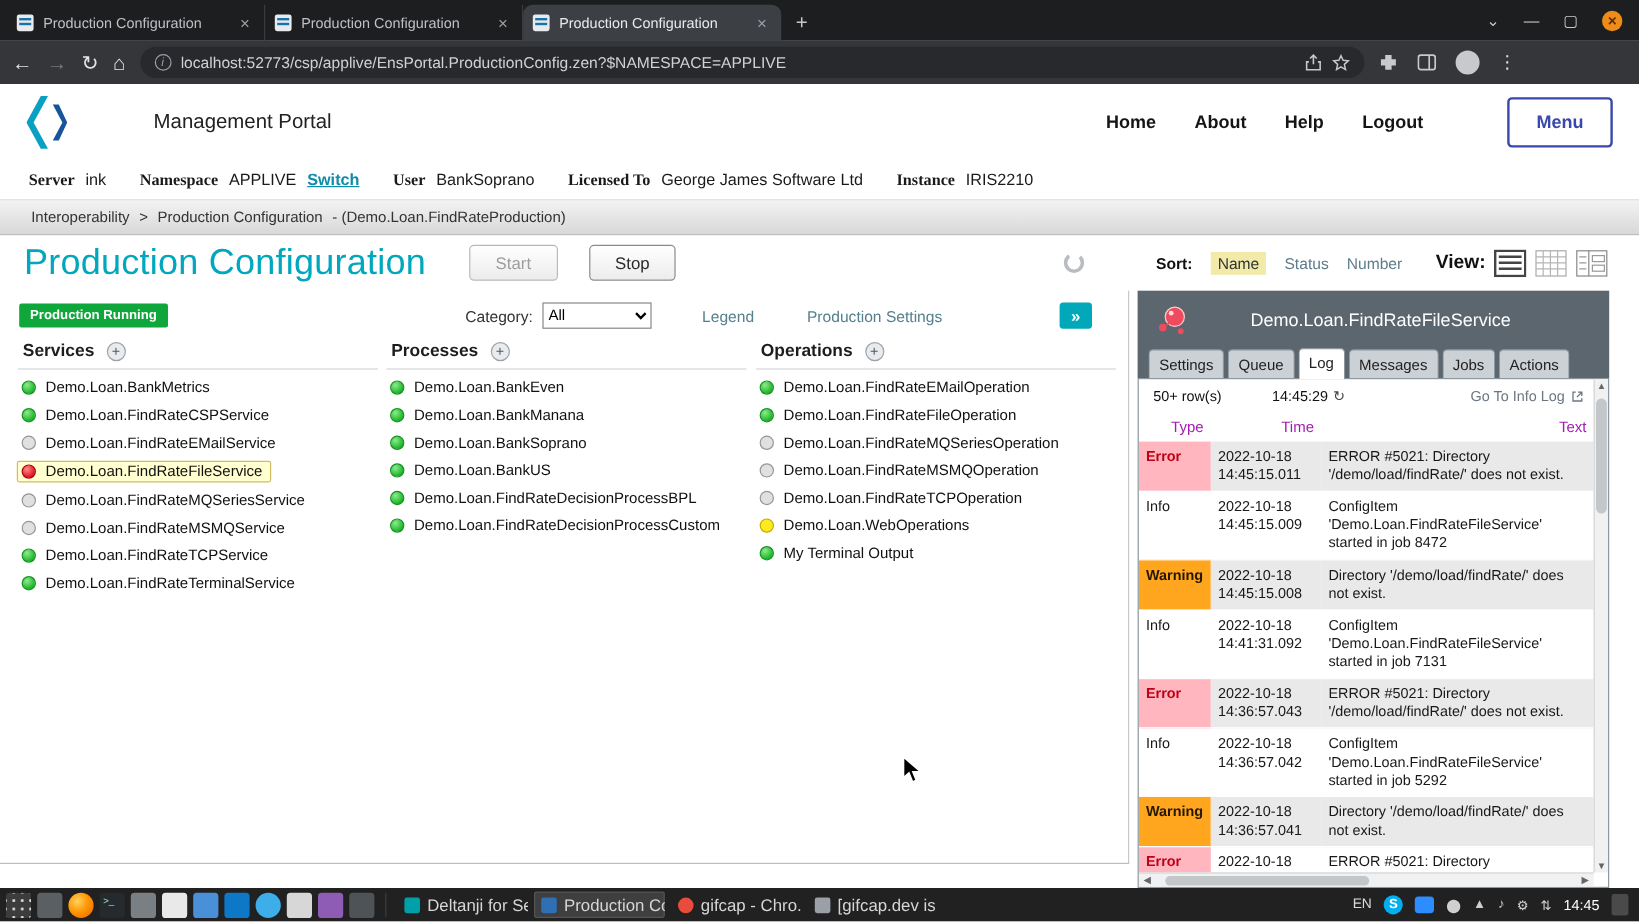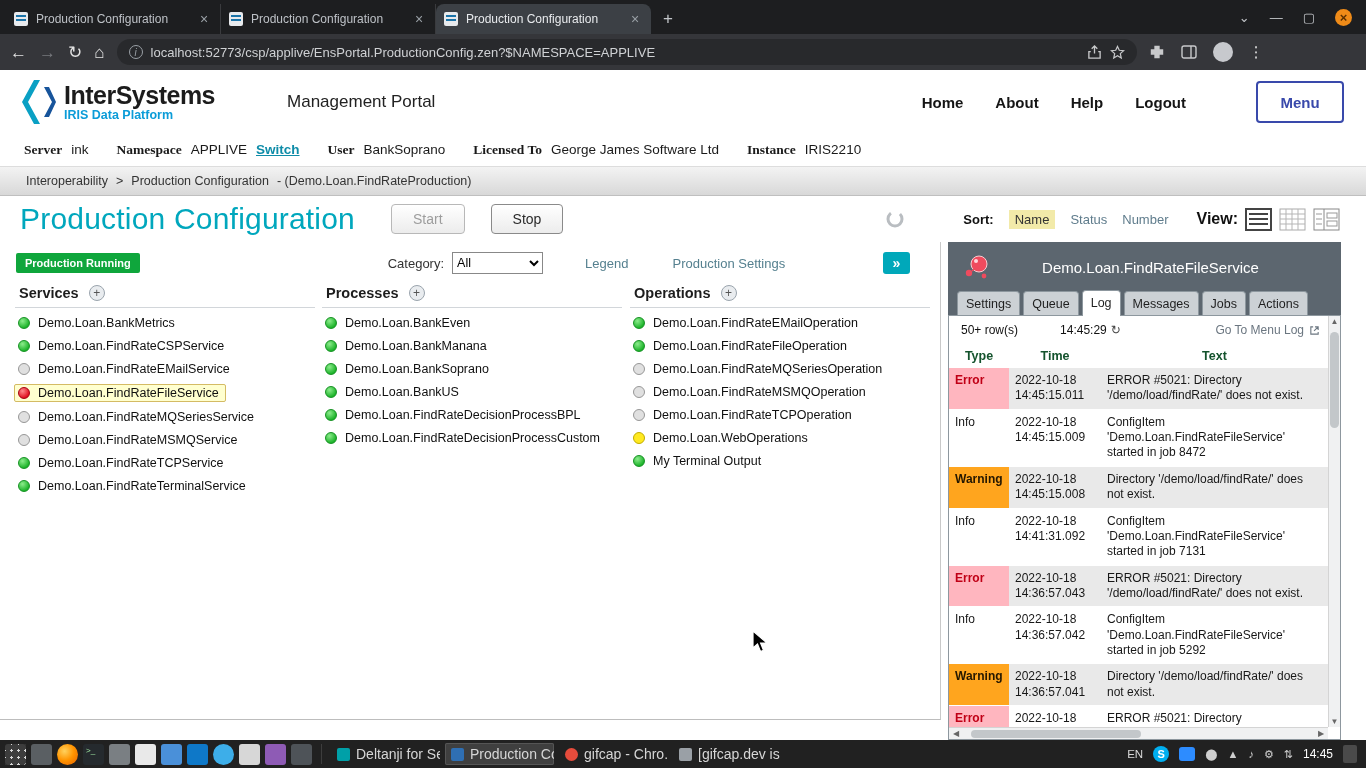--- a/index.html
+++ b/index.html
@@ -117,21 +117,21 @@
             padding:5px 8px 4px 8px; font-size:12.5px; color:#1f1f1f; }
   .dp-tab.active { background:#fff; padding-bottom:6px; margin-bottom:-1px; }
   .dp-content { flex:1; background:#fff; border:1px solid #8d979e; position:relative; overflow:hidden; }
   .dp-inforow { display:flex; align-items:center; padding:7px 20px 6px 12px; font-size:12px; color:#111; }
   .refresh-time { margin-left:42px; display:flex; align-items:center; gap:4px; }
   .rricon { font-size:12px; color:#444; }
   .evlog { margin-left:auto; color:#6b7680; display:flex; align-items:center; gap:5px; }
 
   .logtable-wrap { position:absolute; top:30px; left:0; right:12px; bottom:12px; overflow:hidden; }
   table.logtable { width:100%; border-collapse:collapse; font-size:12px; table-layout:fixed; }
-  .logtable th { text-align:center; color:#14532d; font-size:12.5px; font-weight:bold; padding:3px 6px 5px 6px; }
+  .logtable th { text-align:right; color:#a21caf; font-size:12.5px; font-weight:normal; padding:3px 6px 5px 6px; }
   .logtable td { vertical-align:top; padding:5px 6px; line-height:1.28; color:#181818; border-bottom:1px solid #fff;
                  word-wrap:break-word; }
   .logtable tbody tr:nth-child(odd) td { background:#e9e9e9; }
   td.t-Error   { background:#ffb6bf !important; color:#c00016; font-weight:bold; }
   td.t-Warning { background:#ffa51e !important; color:#241700; font-weight:bold;margin-left:16px; }
 
   .vscroll { position:absolute; top:0; right:0; width:12px; bottom:12px; background:#f0f1f2; border-left:1px solid #d4d4d4; }
   .vthumb { position:absolute; top:16px; left:1px; right:1px; height:96px; background:#c3c7ca; border-radius:5px; }
   .varrow { position:absolute; left:0; right:0; text-align:center; font-size:8px; color:#666; }
   .varrow.up { top:1px; } .varrow.dn { bottom:1px; }
@@ -231,24 +231,20 @@
       <span class="kebab">⋮</span>
     </div>
   </div>
 
   <div class="mp-header">
     <div class="logo">
       <svg width="34" height="46" viewBox="0 0 34 46">
         <polygon points="18,1 6,23 18,45 12,45 0,23 12,1" fill="#0aa0c4"></polygon>
         <polygon points="22,8 30,23 22,38 27,38 34,23 27,8" fill="#17549b"></polygon>
       </svg>
-      <div class="logotxt">
-        <div class="l1">InterSystems</div>
-        <div class="l2">IRIS Data Platform</div>
-      </div>
     </div>
     <div class="mp-title">Management Portal</div>
     <div class="mp-nav">
       <span>Home</span>
       <span>About</span>
       <span>Help</span>
       <span>Logout</span>
     </div>
     <div class="menu-btn">Menu</div>
   </div>
@@ -475,21 +471,21 @@
       </div>
 
       <div class="dp-content">
         <div class="dp-inforow">
           <span>50+ row(s)</span>
           <span class="refresh-time">
             <span>14:45:29</span>
             <span class="rricon">↻</span>
           </span>
           <span class="evlog">
-            <span>Go To Menu Log</span>
+            <span>Go To Info Log</span>
             <svg width="11" height="11" viewBox="0 0 12 12">
                 <path d="M4.5 2 H2 v8 h8 V7.5" stroke="#6b7680" fill="none" stroke-width="1.2"></path>
                 <path d="M6.5 2 h3.5 v3.5 M10 2 L5.5 6.5" stroke="#6b7680" fill="none" stroke-width="1.2"></path>
               </svg>
           </span>
         </div>
 
         <div class="logtable-wrap">
           <table class="logtable">
             <colgroup>

